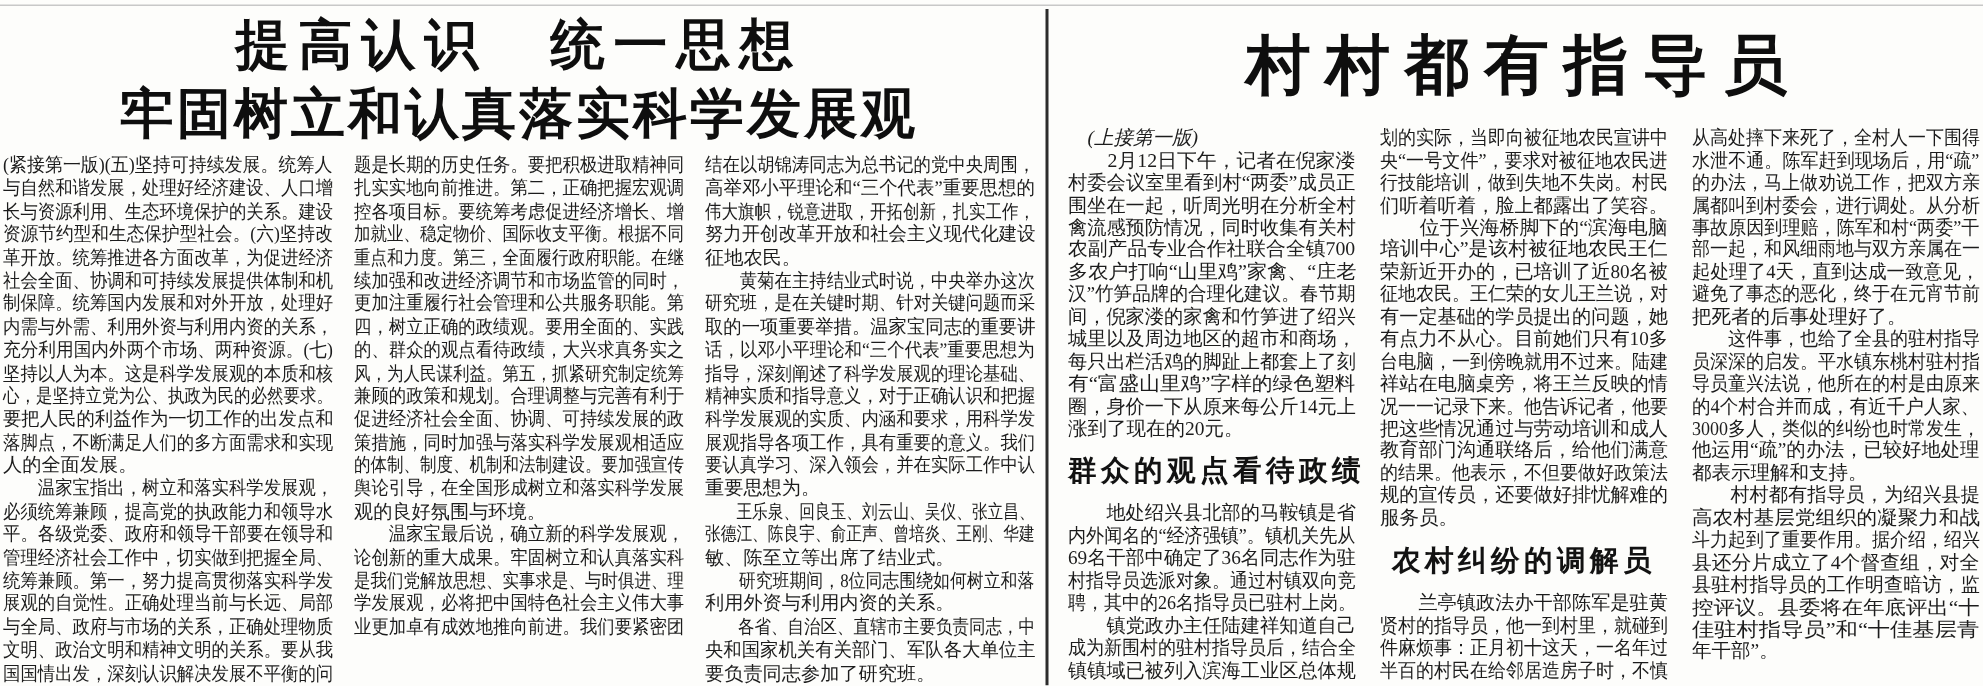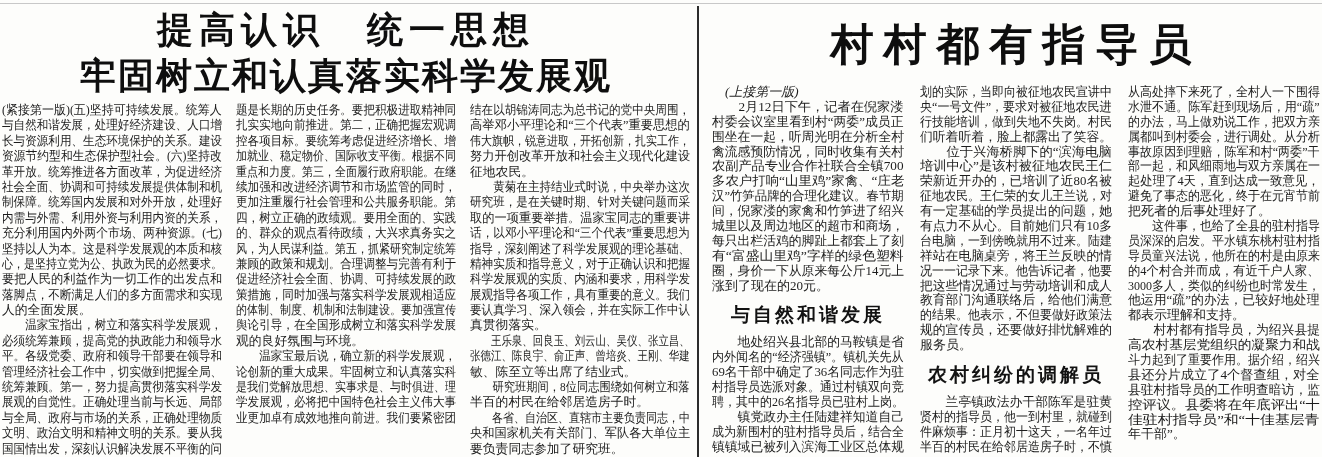--- a/index.html
+++ b/index.html
@@ -108,26 +108,26 @@
       <div class="line"><span class="ln">征地农民。</span></div>
       <div class="line"><span class="ln" style="transform: scaleX(0.90535);">　　黄菊在主持结业式时说，中央举办这次</span></div>
       <div class="line"><span class="ln" style="transform: scaleX(0.90535);">研究班，是在关键时期、针对关键问题而采</span></div>
       <div class="line"><span class="ln" style="transform: scaleX(0.956522);">取的一项重要举措。温家宝同志的重要讲</span></div>
       <div class="line"><span class="ln" style="transform: scaleX(0.909091);">话，以邓小平理论和“三个代表”重要思想为</span></div>
       <div class="line"><span class="ln" style="transform: scaleX(0.90535);">指导，深刻阐述了科学发展观的理论基础、</span></div>
       <div class="line"><span class="ln" style="transform: scaleX(0.90535);">精神实质和指导意义，对于正确认识和把握</span></div>
       <div class="line"><span class="ln" style="transform: scaleX(0.90535);">科学发展观的实质、内涵和要求，用科学发</span></div>
       <div class="line"><span class="ln" style="transform: scaleX(0.90535);">展观指导各项工作，具有重要的意义。我们</span></div>
       <div class="line"><span class="ln" style="transform: scaleX(0.90535);">要认真学习、深入领会，并在实际工作中认</span></div>
-      <div class="line"><span class="ln">真贯彻落实。</span></div>
+      <div class="line"><span class="ln">重要思想为。</span></div>
       <div class="line"><span class="ln" style="transform: scaleX(0.817844);">　　王乐泉、回良玉、刘云山、吴仪、张立昌、</span></div>
       <div class="line"><span class="ln" style="transform: scaleX(0.817844);">张德江、陈良宇、俞正声、曾培炎、王刚、华建</span></div>
       <div class="line"><span class="ln">敏、陈至立等出席了结业式。</span></div>
       <div class="line"><span class="ln" style="transform: scaleX(0.88);">　　研究班期间，8位同志围绕如何树立和落</span></div>
-      <div class="line"><span class="ln">半百的村民在给邻居造房子时。</span></div>
+      <div class="line"><span class="ln">利用外资与利用内资的关系。</span></div>
       <div class="line"><span class="ln" style="transform: scaleX(0.859375);">　　各省、自治区、直辖市主要负责同志，中</span></div>
       <div class="line"><span class="ln" style="transform: scaleX(0.956522);">央和国家机关有关部门、军队各大单位主</span></div>
       <div class="line"><span class="ln">要负责同志参加了研究班。</span></div>
     </div>
 </div>
 
 <div class="right-article">
   <div class="headline right-h">村村都有指导员</div>
 </div>
 
@@ -140,21 +140,21 @@
       <div class="line"><span class="ln" style="transform: scaleX(0.984615);">禽流感预防情况，同时收集有关村</span></div>
       <div class="line"><span class="ln" style="transform: scaleX(1.01587);">农副产品专业合作社联合全镇700</span></div>
       <div class="line"><span class="ln" style="transform: scaleX(1.03226);">多农户打响“山里鸡”家禽、“庄老</span></div>
       <div class="line"><span class="ln" style="transform: scaleX(0.955224);">汉”竹笋品牌的合理化建议。春节期</span></div>
       <div class="line"><span class="ln" style="transform: scaleX(0.984615);">间，倪家溇的家禽和竹笋进了绍兴</span></div>
       <div class="line"><span class="ln" style="transform: scaleX(0.984615);">城里以及周边地区的超市和商场，</span></div>
       <div class="line"><span class="ln" style="transform: scaleX(0.984615);">每只出栏活鸡的脚趾上都套上了刻</span></div>
       <div class="line"><span class="ln" style="transform: scaleX(1.06077);">有“富盛山里鸡”字样的绿色塑料</span></div>
       <div class="line"><span class="ln" style="transform: scaleX(0.984615);">圈，身价一下从原来每公斤14元上</span></div>
       <div class="line"><span class="ln">涨到了现在的20元。</span></div>
-      <div class="subhead"><span class="ln">与自然和谐发展</span></div>
+      <div class="subhead"><span class="ln">群众的观点看待政绩</span></div>
       <div class="line"><span class="ln" style="transform: scaleX(0.984615);">　　地处绍兴县北部的马鞍镇是省</span></div>
       <div class="line"><span class="ln" style="transform: scaleX(0.927536);">内外闻名的“经济强镇”。镇机关先从</span></div>
       <div class="line"><span class="ln" style="transform: scaleX(0.984615);">69名干部中确定了36名同志作为驻</span></div>
       <div class="line"><span class="ln" style="transform: scaleX(0.923077);">村指导员选派对象。通过村镇双向竞</span></div>
       <div class="line"><span class="ln" style="transform: scaleX(0.923077);">聘，其中的26名指导员已驻村上岗。</span></div>
       <div class="line"><span class="ln" style="transform: scaleX(0.984615);">　　镇党政办主任陆建祥知道自己</span></div>
       <div class="line"><span class="ln" style="transform: scaleX(0.923077);">成为新围村的驻村指导员后，结合全</span></div>
       <div class="line"><span class="ln" style="transform: scaleX(0.984615);">镇镇域已被列入滨海工业区总体规</span></div>
     </div>
   <div class="rcol">

